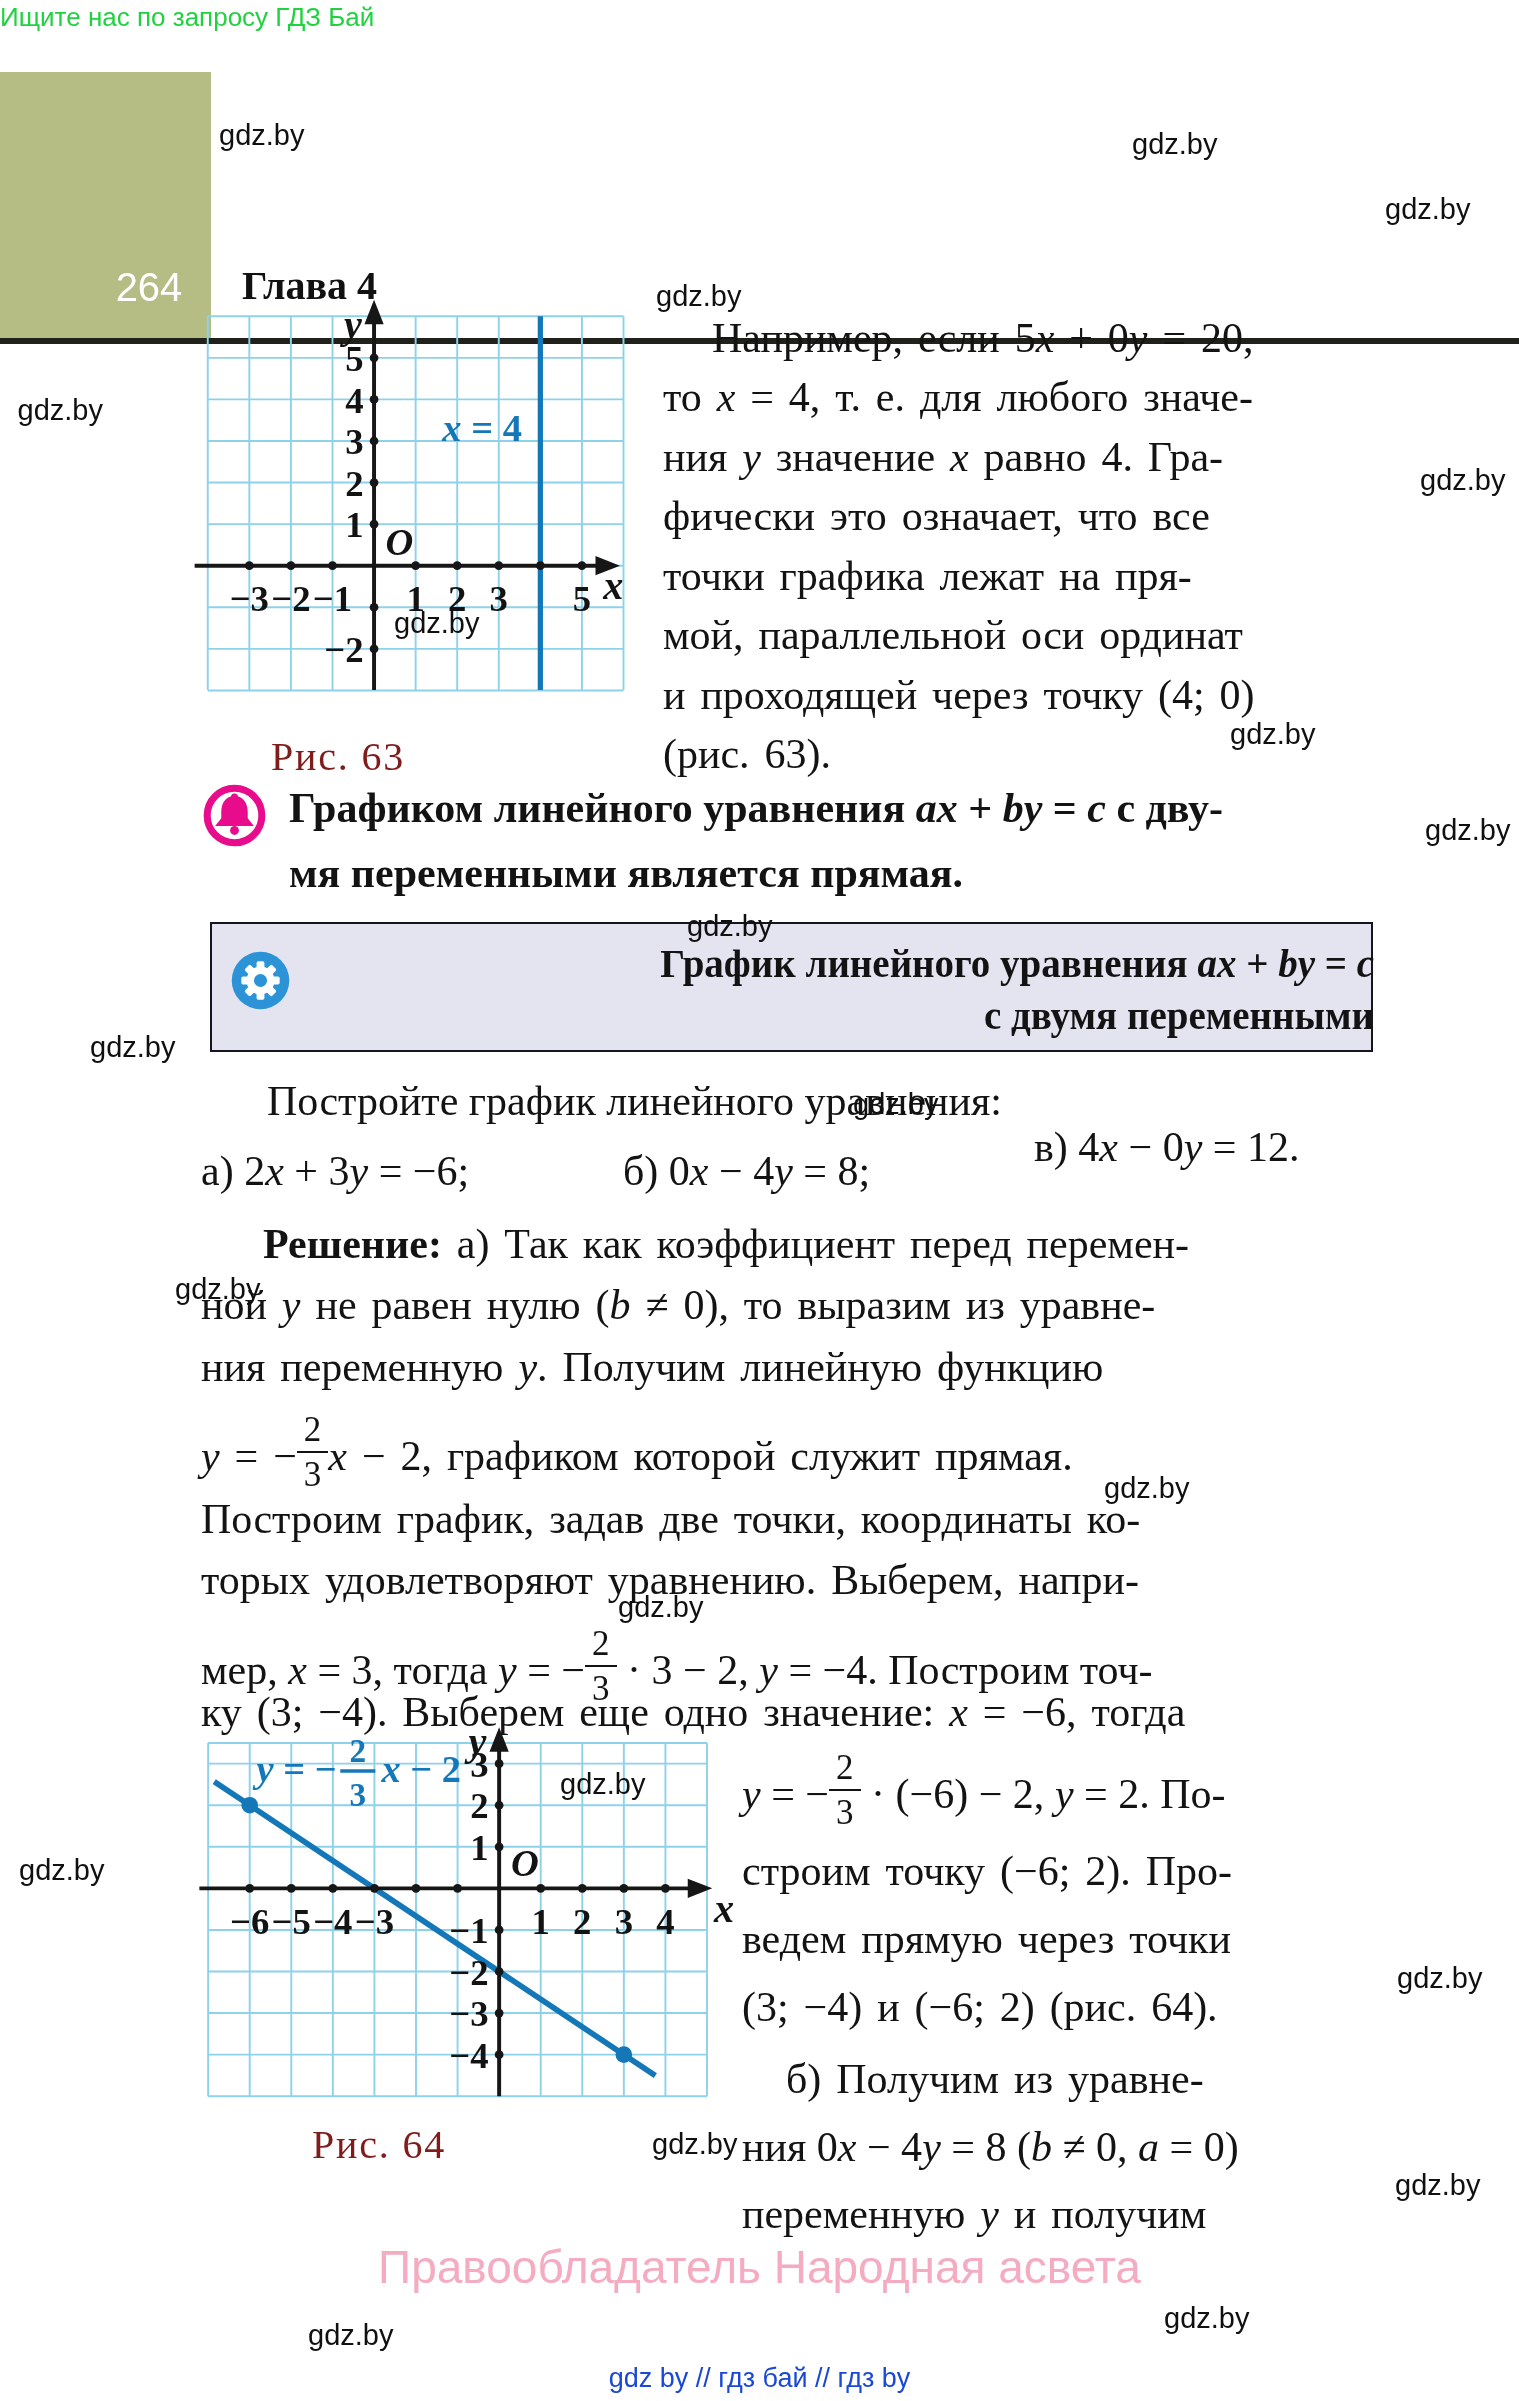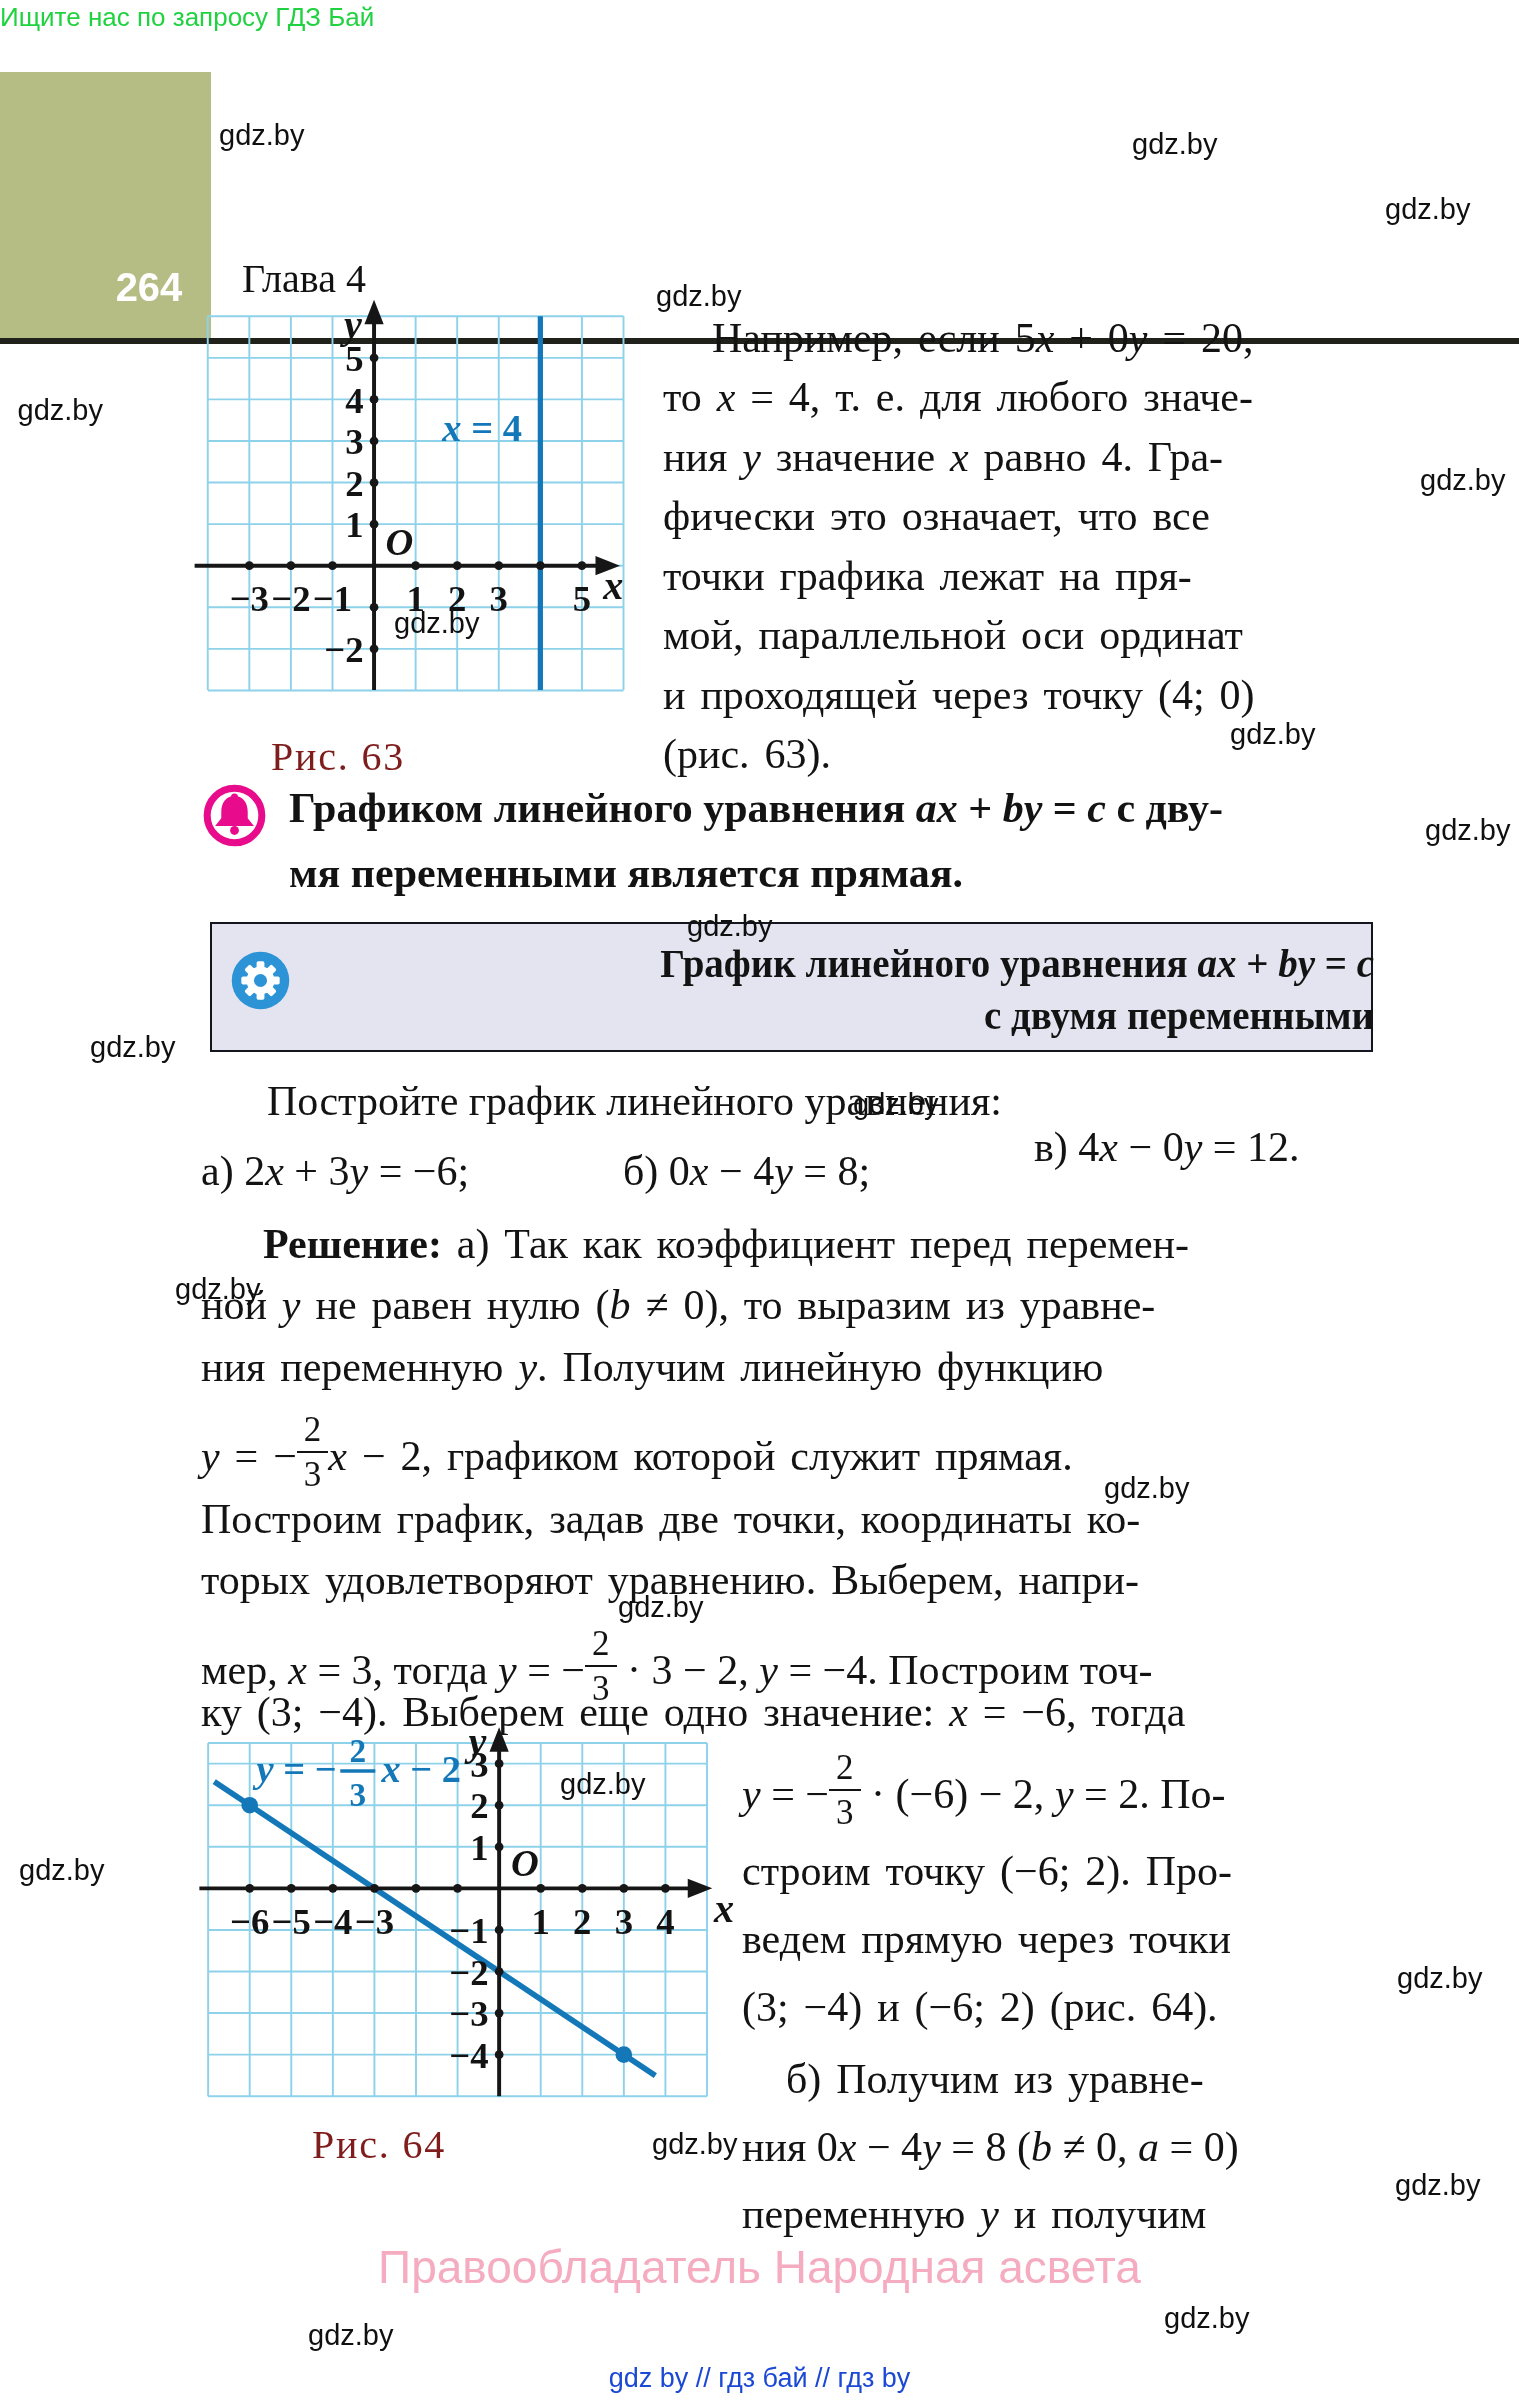--- a/index.html
+++ b/index.html
@@ -5,22 +5,22 @@
   html,body{margin:0;padding:0;background:#fff;}
   #page{position:relative;width:1519px;height:2401px;background:#ffffff;overflow:hidden;
         font-family:"Liberation Serif","DejaVu Serif",serif;color:#131313;}
   .sans{font-family:"Liberation Sans","DejaVu Sans",sans-serif;}
   .wm{position:absolute;font-family:"Liberation Sans","DejaVu Sans",sans-serif;
       font-size:29px;color:#101010;white-space:nowrap;}
   .promo{position:absolute;top:1.8px;left:0;width:100%;text-align:left;
          font-size:26px;font-weight:500;color:#21d240;}
   .olive-block{position:absolute;left:0;top:72px;width:211px;height:266px;background:#b6bd84;}
   .pagenum{position:absolute;left:105px;top:265px;width:88px;text-align:center;
-           font-size:40px;font-weight:bold;color:#ffffff;}
-  .chapter{position:absolute;left:242px;top:255px;font-size:40px;font-weight:normal;color:#111;}
+           font-size:40px;font-weight:normal;color:#ffffff;}
+  .chapter{position:absolute;left:242px;top:262px;font-size:40px;font-weight:bold;color:#111;}
   .hrule{position:absolute;left:0;top:338px;width:1519px;height:6.1px;background:#21211b;}
   .bodyline{position:absolute;font-size:42px;line-height:53px;white-space:nowrap;color:#131313;}
   .just{word-spacing:4.4px;}
   i{font-style:italic;}
   .frac{display:inline-block;vertical-align:-15.8px;text-align:center;font-size:35px;line-height:1;}
   .frac .n{display:block;padding:0 7px 4.4px;border-bottom:2.6px solid #131313;}
   .frac .d{display:block;padding:3.5px 7px 0;}
   .caption{position:absolute;font-size:40px;letter-spacing:1.8px;color:#7f1d1d;text-align:left;}
   .bellline{position:absolute;left:289px;font-size:42px;font-weight:bold;white-space:nowrap;}
   .infobox{position:absolute;left:210px;top:922px;width:1159px;height:126px;

